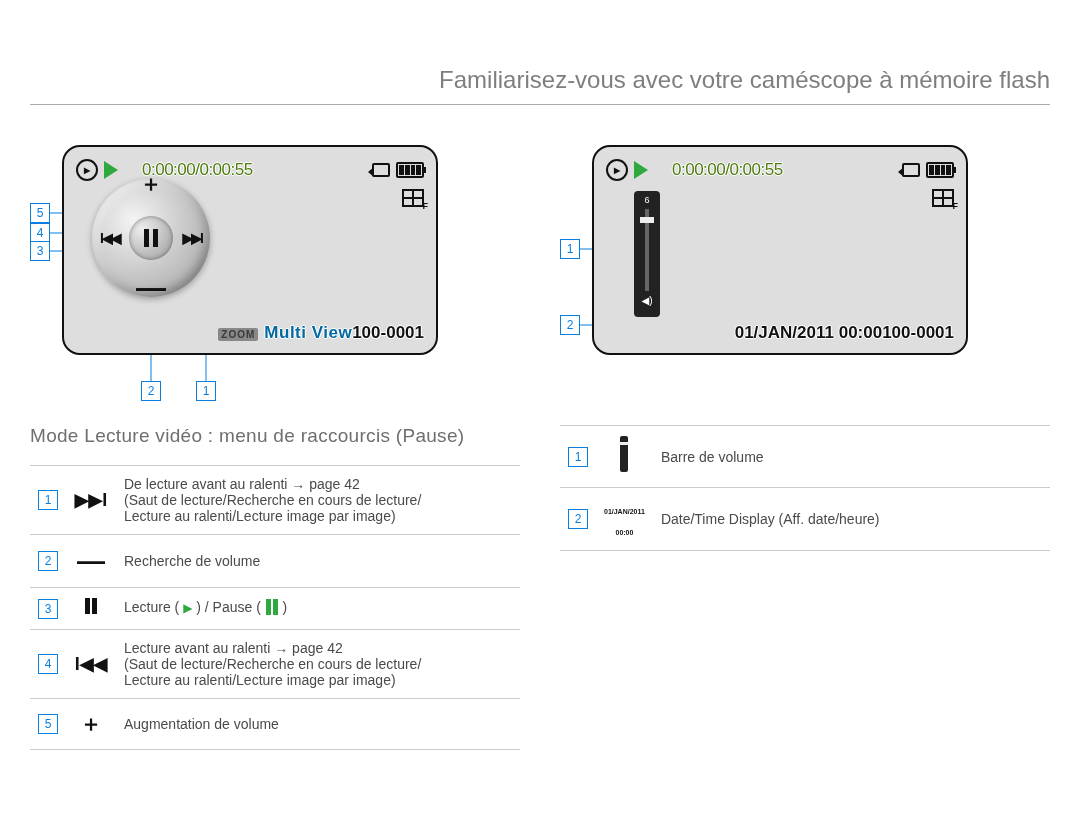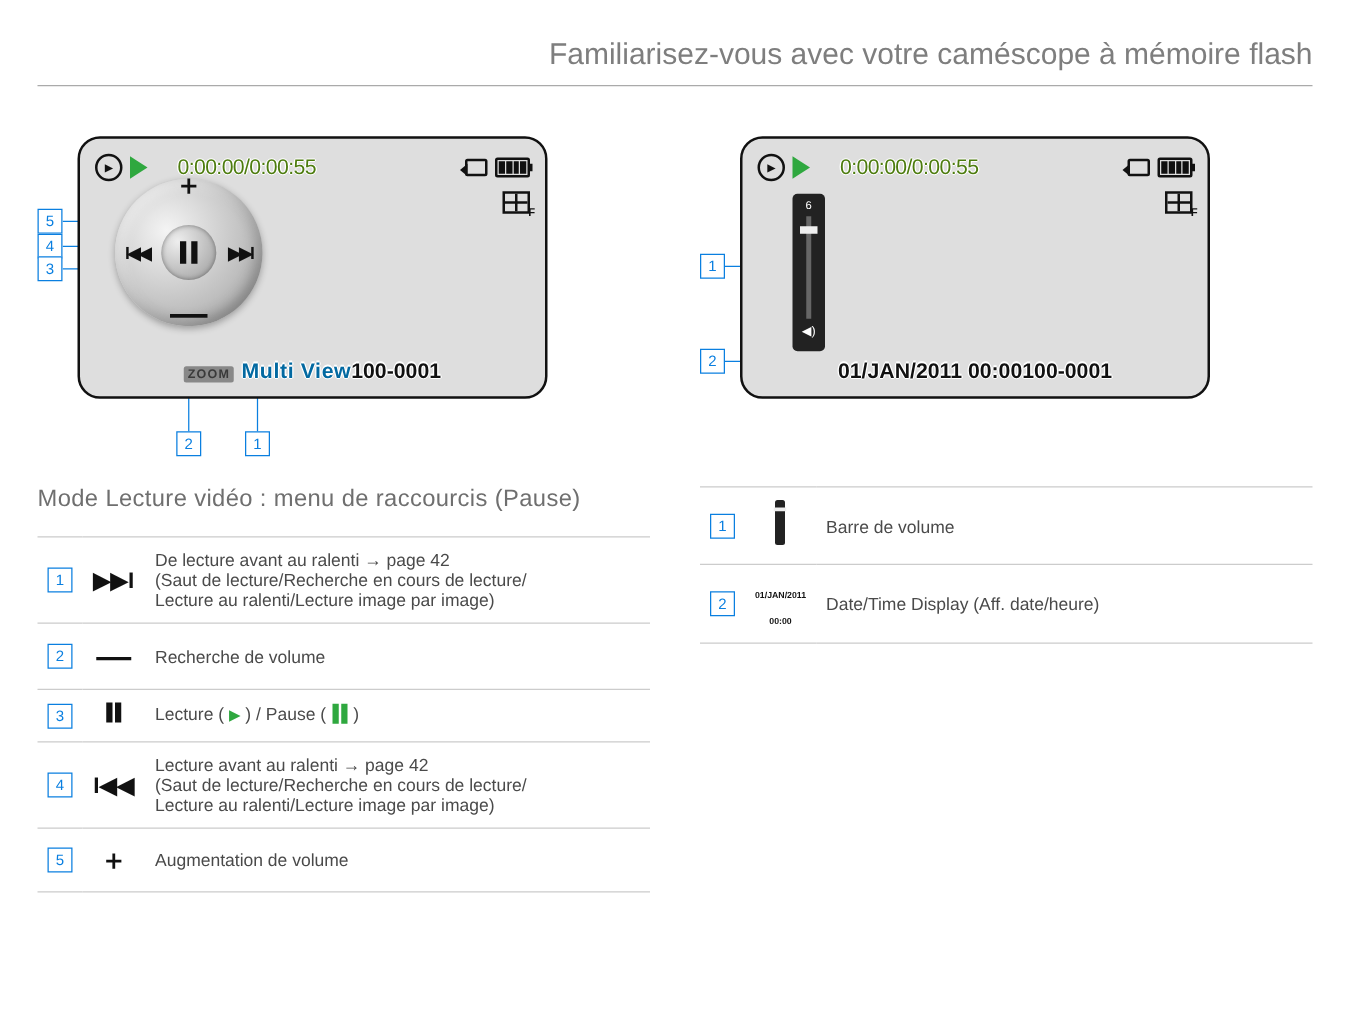--- a/index.html
+++ b/index.html
@@ -13,20 +13,21 @@
     position: relative;
   }
   .page-title {
     text-align: right;
     font-size: 24px;
     color: #7e7e7e;
     border-bottom: 1px solid #aaa;
     padding-bottom: 10px;
     margin-bottom: 40px;
     font-weight: 400;
+    margin-top: 36px;
   }
   .columns {
     display: flex;
     gap: 40px;
   }
   .col { flex: 1; }
   .screen-stage {
     height: 260px;
     position: relative;
     margin-bottom: 20px;
@@ -91,21 +92,21 @@
   .ic-grid::before,.ic-grid::after{content:'';position:absolute;background:#111;}
   .ic-grid::before{left:0;right:0;top:50%;height:2px;margin-top:-1px;}
   .ic-grid::after{top:0;bottom:0;left:50%;width:2px;margin-left:-1px;}
   .ic-grid .f { position:absolute; right:-6px; bottom:-6px; font-size:9px; font-weight:bold; color:#111;}
   .rc2 { position:absolute; right:12px; top:42px; }
 
   
   .botbar {
     position: absolute;
     left: 12px; right: 12px; bottom: 10px;
-    display: flex; align-items: baseline; justify-content: center;
+    display: flex; align-items: baseline; justify-content: flex-end;
     font-weight: 900;
     color: #111;
   }
   .zoom-txt { font-size:10px; letter-spacing:1px; color:#3a3a3a; background:#888; padding:1px 3px; border-radius:2px; }
   .multiview {
     font-size: 17px; font-weight: 900;
     color:#0369a1;
     text-shadow: 1px 0 0 #fff, -1px 0 0 #fff, 0 1px 0 #fff, 0 -1px 0 #fff;
     letter-spacing:0.5px;
   }

